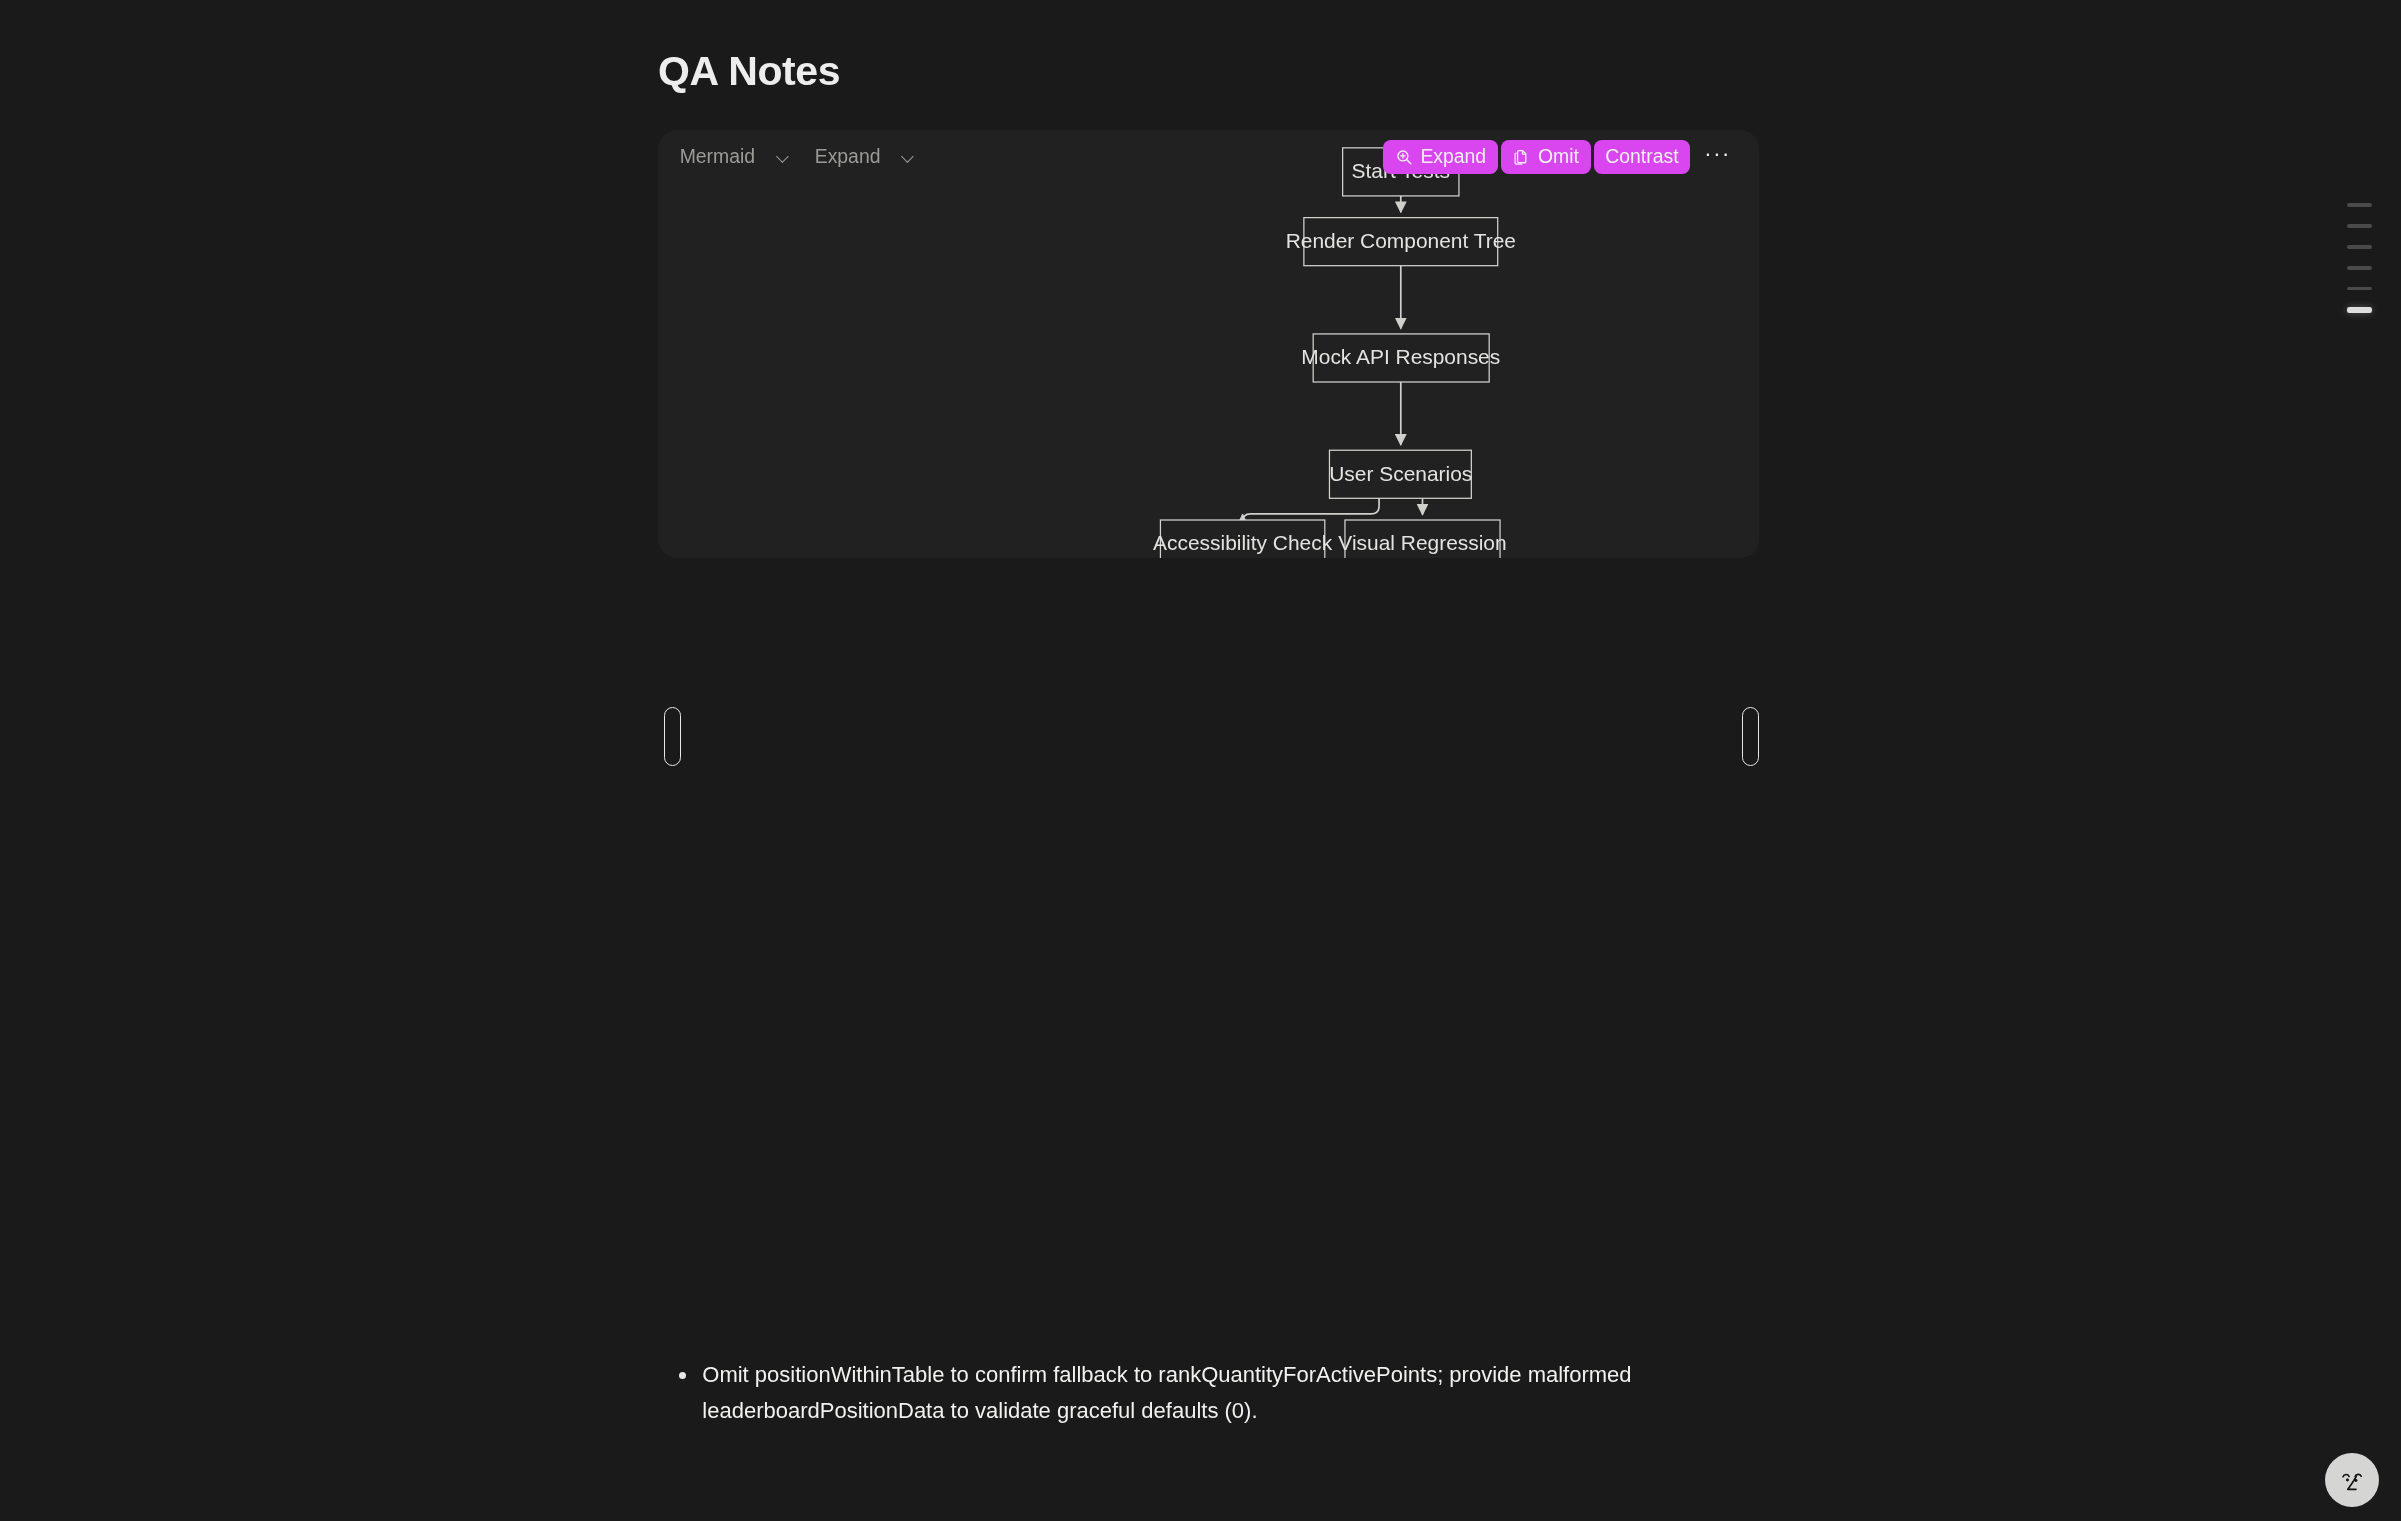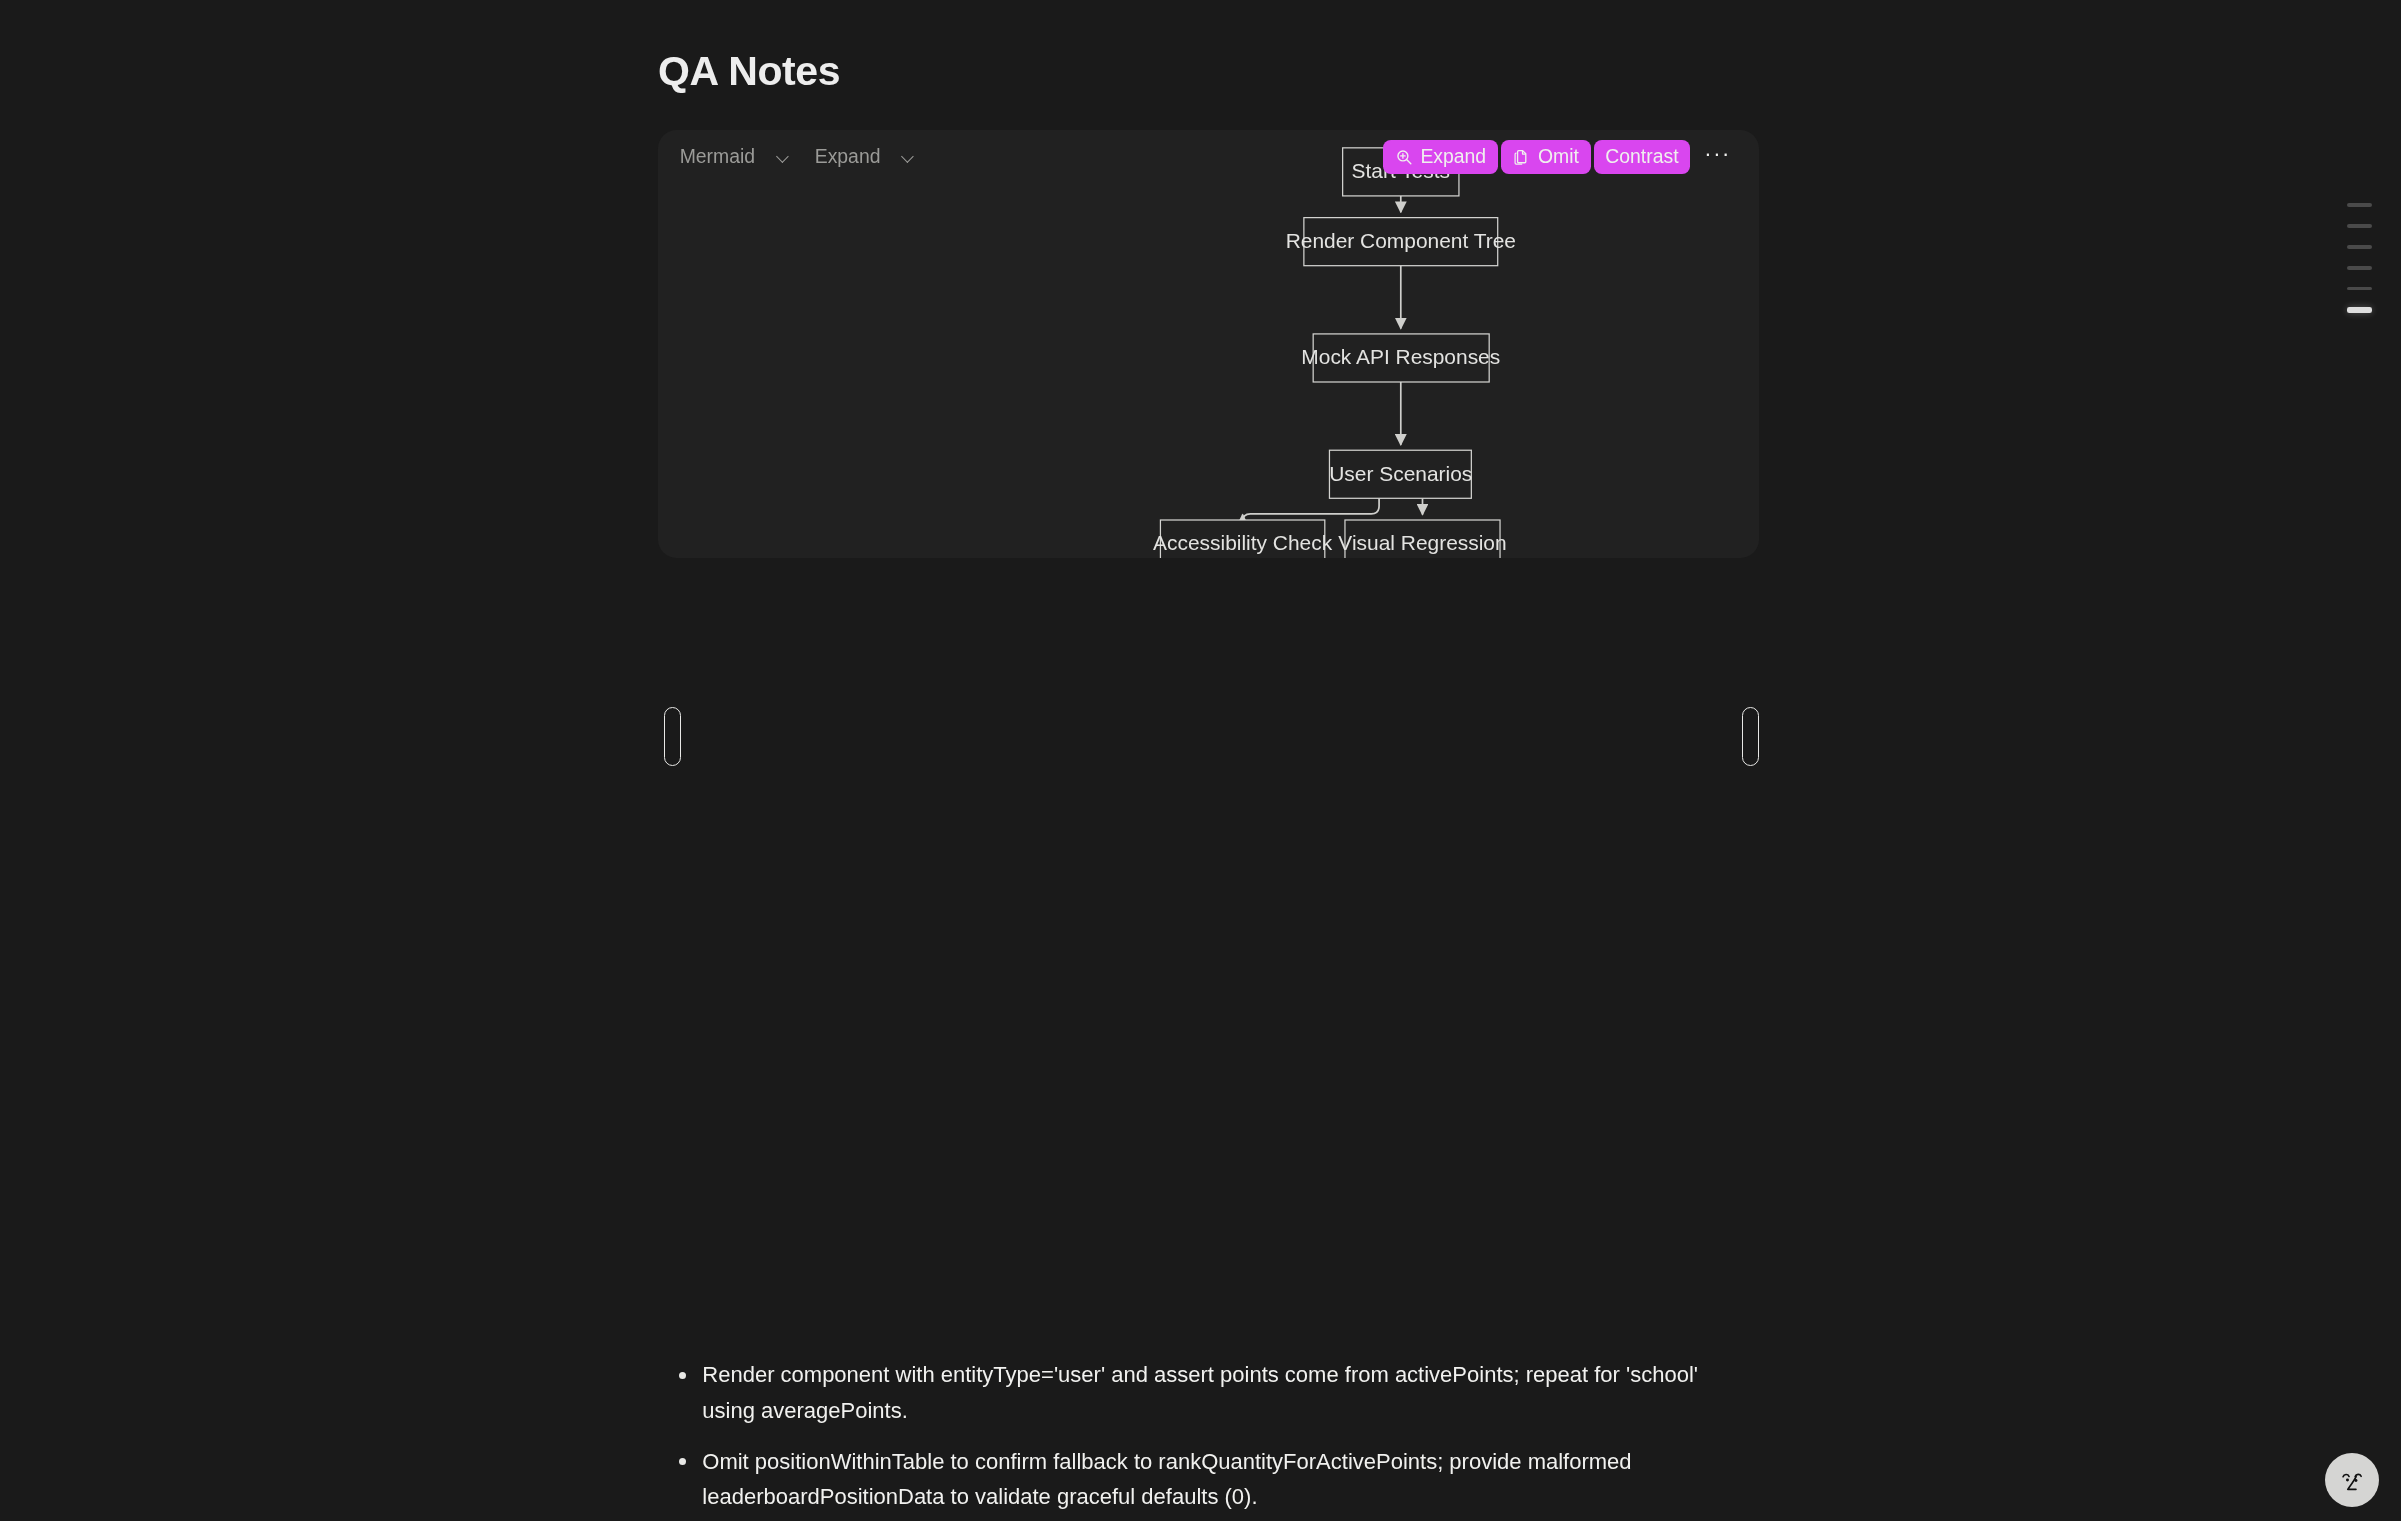--- a/index.html
+++ b/index.html
@@ -366,24 +366,20 @@
     </svg>
 
   </div>
 
   <div class="pill-handle pill-left"></div>
   <div class="pill-handle pill-right"></div>
 
   <div class="notes">
     <div class="note-item">
       <span class="note-bullet"></span>
-      <span class="note-text">Render component with entityType='user' and assert points come from activePoints; repeat for 'school' using averagePoints.</span>
-    </div>
-    <div class="note-item">
-      <span class="note-bullet"></span>
       <span class="note-text">Omit positionWithinTable to confirm fallback to rankQuantityForActivePoints; provide malformed leaderboardPositionData to validate graceful defaults (0).</span>
     </div>
   </div>
 
   <div class="minimap">
     <div class="mm-dash"></div>
     <div class="mm-dash"></div>
     <div class="mm-dash"></div>
     <div class="mm-dash"></div>
     <div class="mm-dash"></div>

